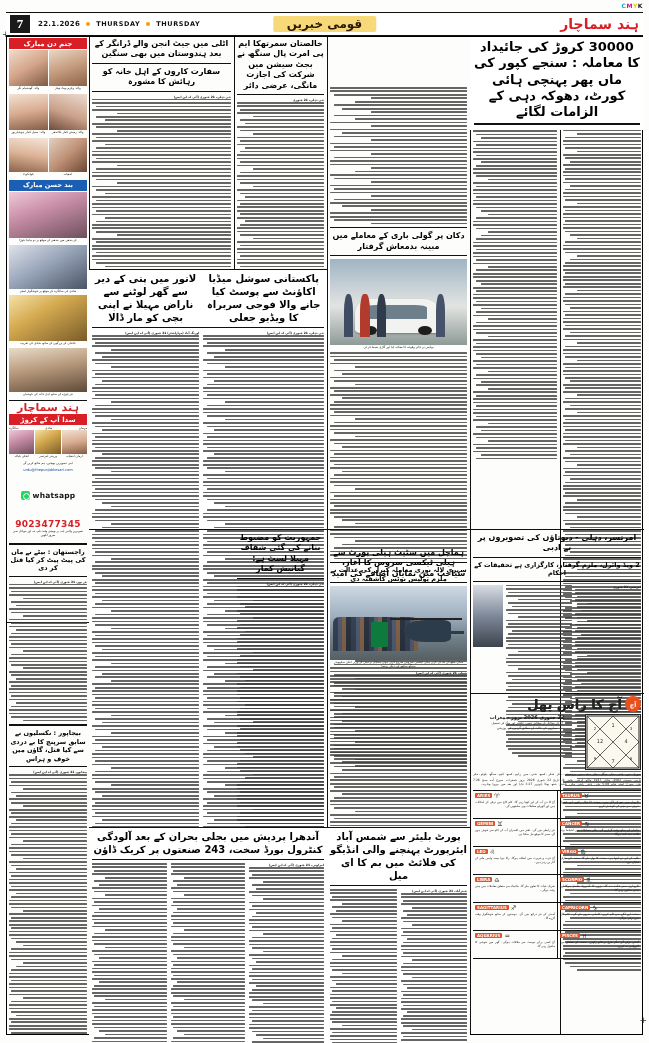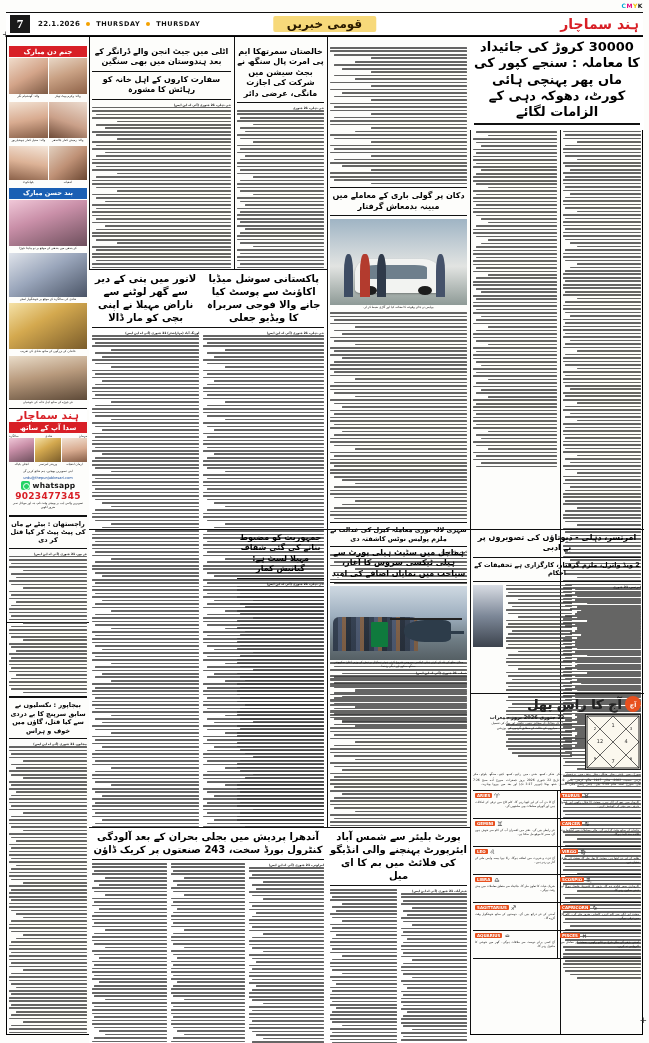--- a/index.html
+++ b/index.html
@@ -37,21 +37,21 @@
     position:absolute;left:50%;transform:translateX(-50%);
     background:#f7d97a;padding:1px 14px;border-radius:2px;
     font-size:12px;font-weight:bold;direction:rtl;color:#2a1a00;
   }
   .brand-en{font-size:8px;font-weight:bold;color:#d81f26;letter-spacing:.4px;margin-top:42px;}
   .brand-ur{font-size:14px;font-weight:bold;color:#d81f26;direction:rtl;margin-left:6px;}
   .mright{margin-left:auto;display:flex;align-items:center;margin-right:4px;}
 
   
   .body-area{position:absolute;left:6px;right:6px;top:36px;bottom:8px;border:1px solid #000;}
-  .col{position:absolute;top:8px;bottom:0;overflow:hidden;}
+  .col{position:absolute;top:0;bottom:0;overflow:hidden;}
   .vline{position:absolute;top:0;bottom:0;width:1px;background:#111;}
   .hline{position:absolute;height:1px;background:#111;}
 
   
   .ur{direction:rtl;text-align:justify;font-size:3.1px;line-height:1.45;color:#1a1a1a;
       font-family:"DejaVu Sans",sans-serif;word-spacing:1px;}
   .hl{direction:rtl;text-align:center;font-weight:bold;color:#000;}
   .hl1{font-size:13px;line-height:1.25;}
   .hl2{font-size:10px;line-height:1.3;}
   .hl3{font-size:8px;line-height:1.3;}
@@ -112,21 +112,21 @@
   .heli-body{position:absolute;right:12%;bottom:24%;width:34%;height:30%;
        background:#2d3c4a;border-radius:45% 18% 18% 45%;}
   .heli-rotor{position:absolute;right:4%;bottom:54%;width:52%;height:2px;background:#222;}
   .heli-tail{position:absolute;right:2%;bottom:36%;width:16%;height:3px;background:#2d3c4a;}
   .crowd{position:absolute;left:2%;bottom:12%;width:62%;height:46%;
        background:repeating-linear-gradient(90deg,#2b3647 0 5px,#46526a 5px 9px,#7d5a3e 9px 13px,#1f2733 13px 18px);
        border-radius:6px 6px 0 0;opacity:.9;}
   .flag{position:absolute;left:30%;bottom:18%;width:12%;height:34%;background:#0f7a3d;border-radius:1px;}
 
   
-  .wa{display:flex;align-items:center;justify-content:center;gap:3px;direction:ltr;padding:1px 0;}
+  .wa{display:flex;align-items:center;justify-content:center;gap:3px;direction:ltr;padding:19px 0;}
   .wa-ic{width:9px;height:9px;background:#25d366;border-radius:2px;position:relative;}
   .wa-ic:after{content:"";position:absolute;left:2px;top:2px;width:5px;height:5px;
        border:1.2px solid #fff;border-radius:50%;}
   .wa-tx{font-size:7.5px;font-weight:bold;color:#111;letter-spacing:.2px;}
   .wa-num{text-align:center;font-size:9px;font-weight:bold;color:#d81f26;direction:ltr;letter-spacing:.3px;}
   .mailline{text-align:center;font-size:3.6px;color:#1a4fa0;direction:ltr;}
 
   
   .astro-head{display:flex;align-items:center;justify-content:space-between;direction:rtl;}
   .aaj{width:16px;height:16px;border-radius:50%;background:#e8501e;color:#fff;
@@ -572,21 +572,21 @@
           <i></i>
           <i></i>
       </span>
     </div>
 
     <div style="position:absolute;left:463px;width:174px;top:0;padding:2px 4px;box-sizing:border-box;background:#fff;">
       <div class="hl hl1">30000 کروڑ کی جائیداد کا معاملہ : سنجے کپور کی ماں پھر پہنچی ہائی کورٹ، دھوکہ دہی کے الزامات لگائے</div>
       <div class="rule2"></div>
     </div>
 
-    <div class="col" style="left:320px;width:143px;padding:2px 3px;box-sizing:border-box;">
+    <div class="col" style="left:320px;width:143px;padding:2px 3px;box-sizing:border-box;margin-top:48px;">
       <span class="lines short">
         <i></i>
           <i></i>
           <i></i>
           <i></i>
           <i></i>
           <i></i>
           <i></i>
           <i></i>
           <i></i>
@@ -2207,21 +2207,21 @@
         <div class="ph cpl3" style="height:46px;"></div>
         <div class="cap">خاندان کے بزرگوں کے ساتھ شادی کی تقریب</div>
       </div>
       <div>
         <div class="ph cpl4" style="height:44px;"></div>
         <div class="cap">نئے جوڑے کے ساتھ اہل خانہ کی خوشیاں</div>
       </div>
 
       <div style="background:#fff;border-top:1px solid #111;margin-top:1px;">
         <div style="text-align:center;color:#d81f26;font-weight:bold;font-size:11px;direction:rtl;">ہند سماچار</div>
-        <div class="redbar">سدا آپ کے ساتھ</div>
+        <div class="redbar">سدا آپ کے کروڑ</div>
       </div>
 
       <div style="display:flex;direction:rtl;gap:1px;font-size:3px;justify-content:space-between;margin-top:1px;">
         <span>مہمان</span>
         <span>شادی</span>
         <span>سالگرہ</span>
       </div>
       <div style="display:grid;grid-template-columns:1fr 1fr 1fr;gap:1px;">
         <div>
           <div class="ph kidD" style="height:24px;"></div>

